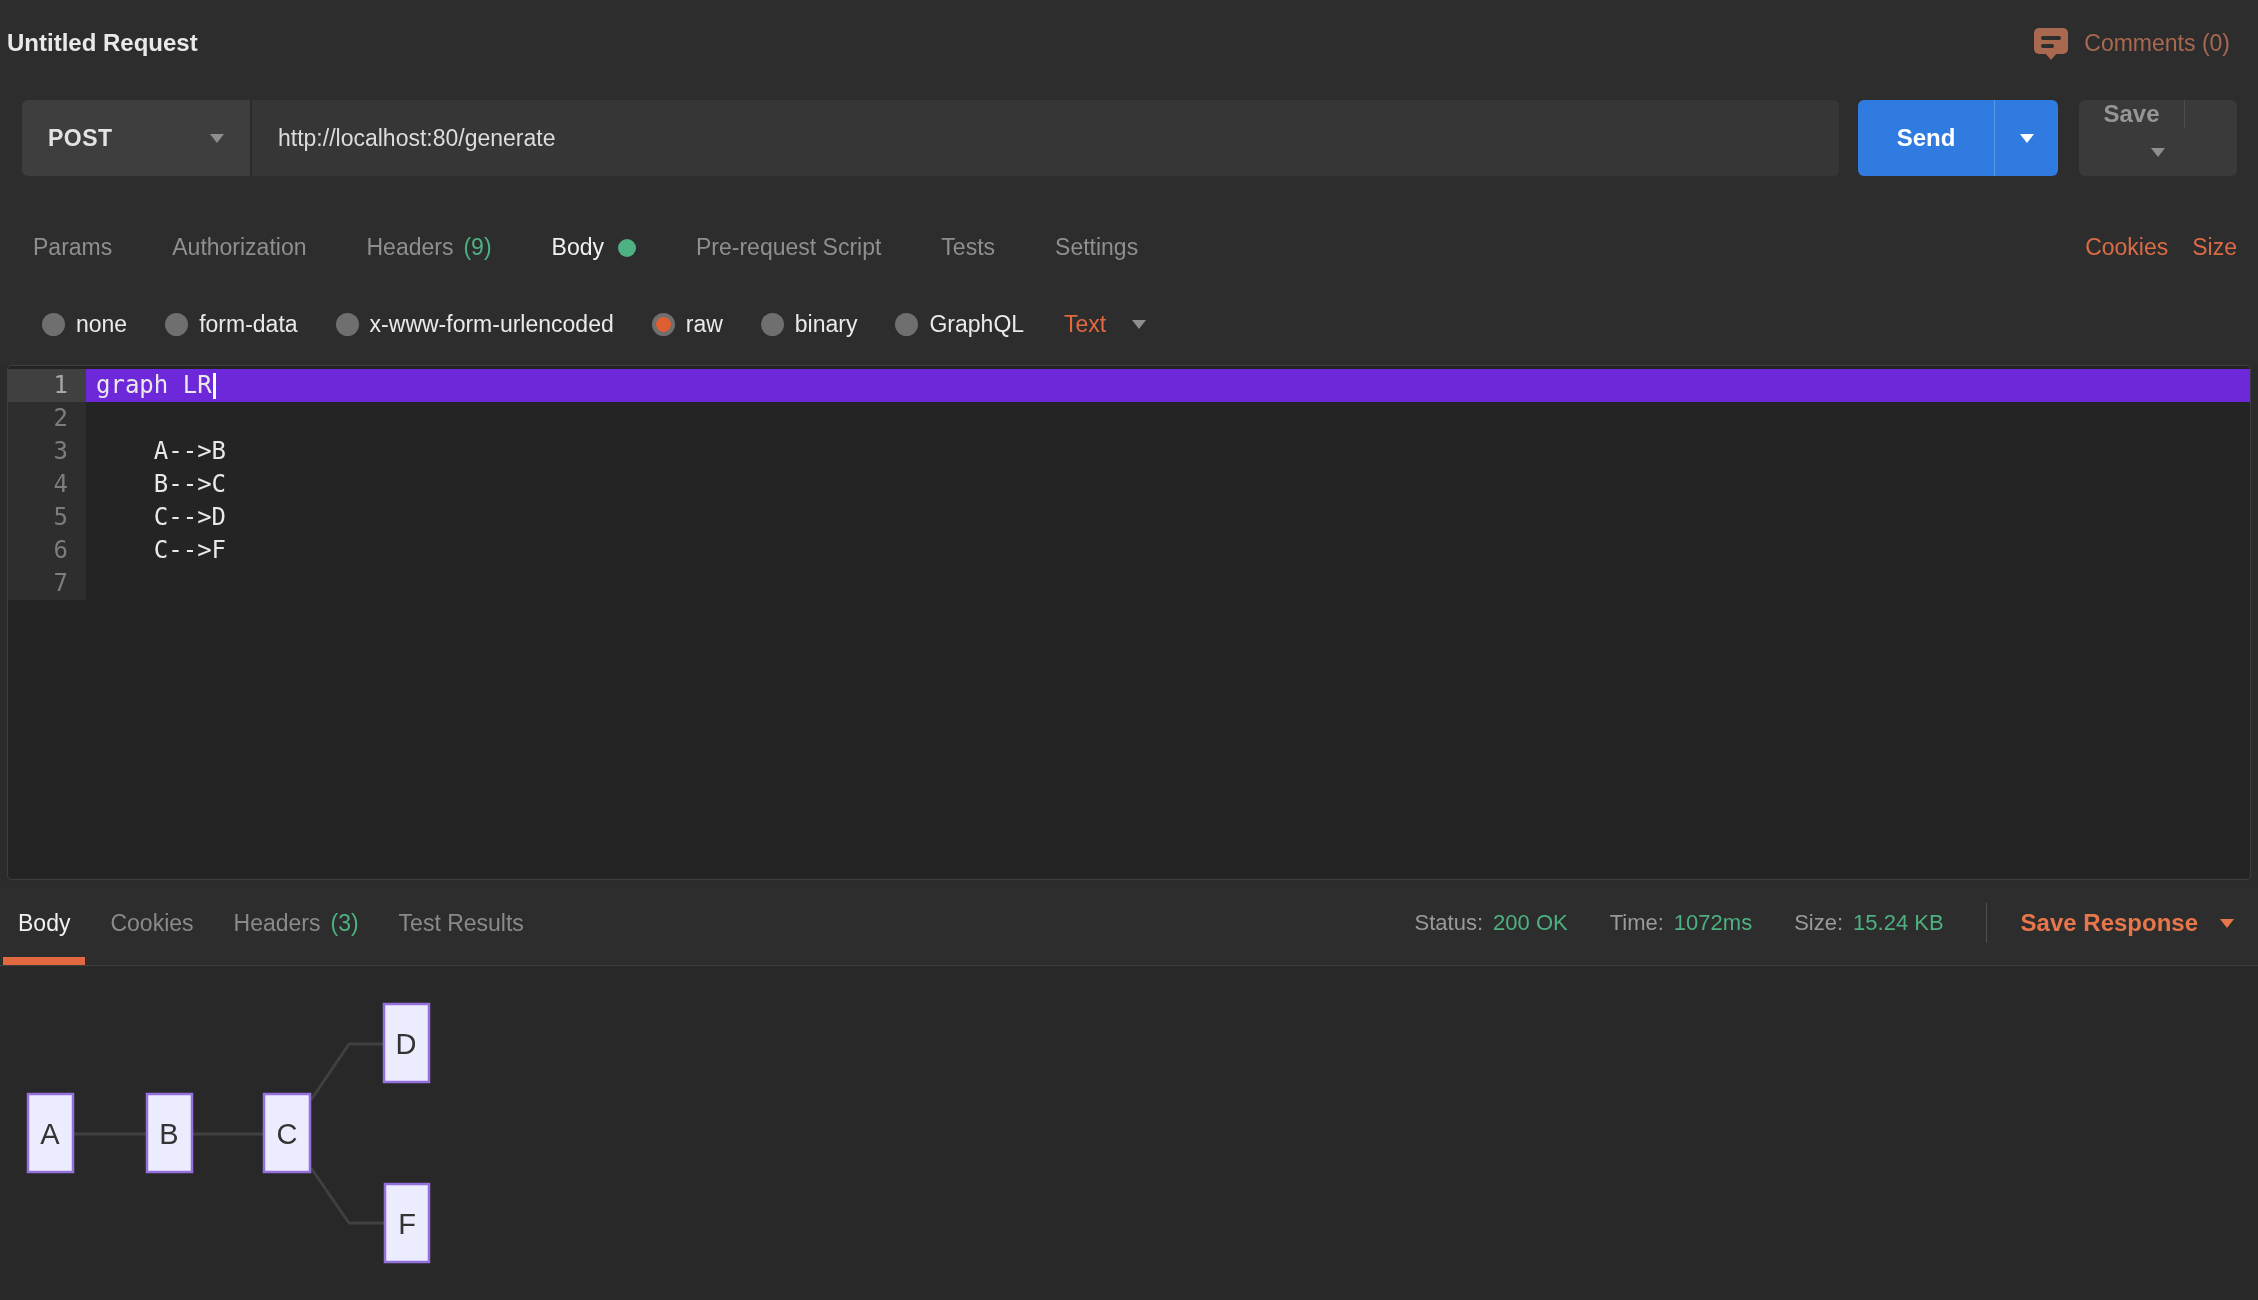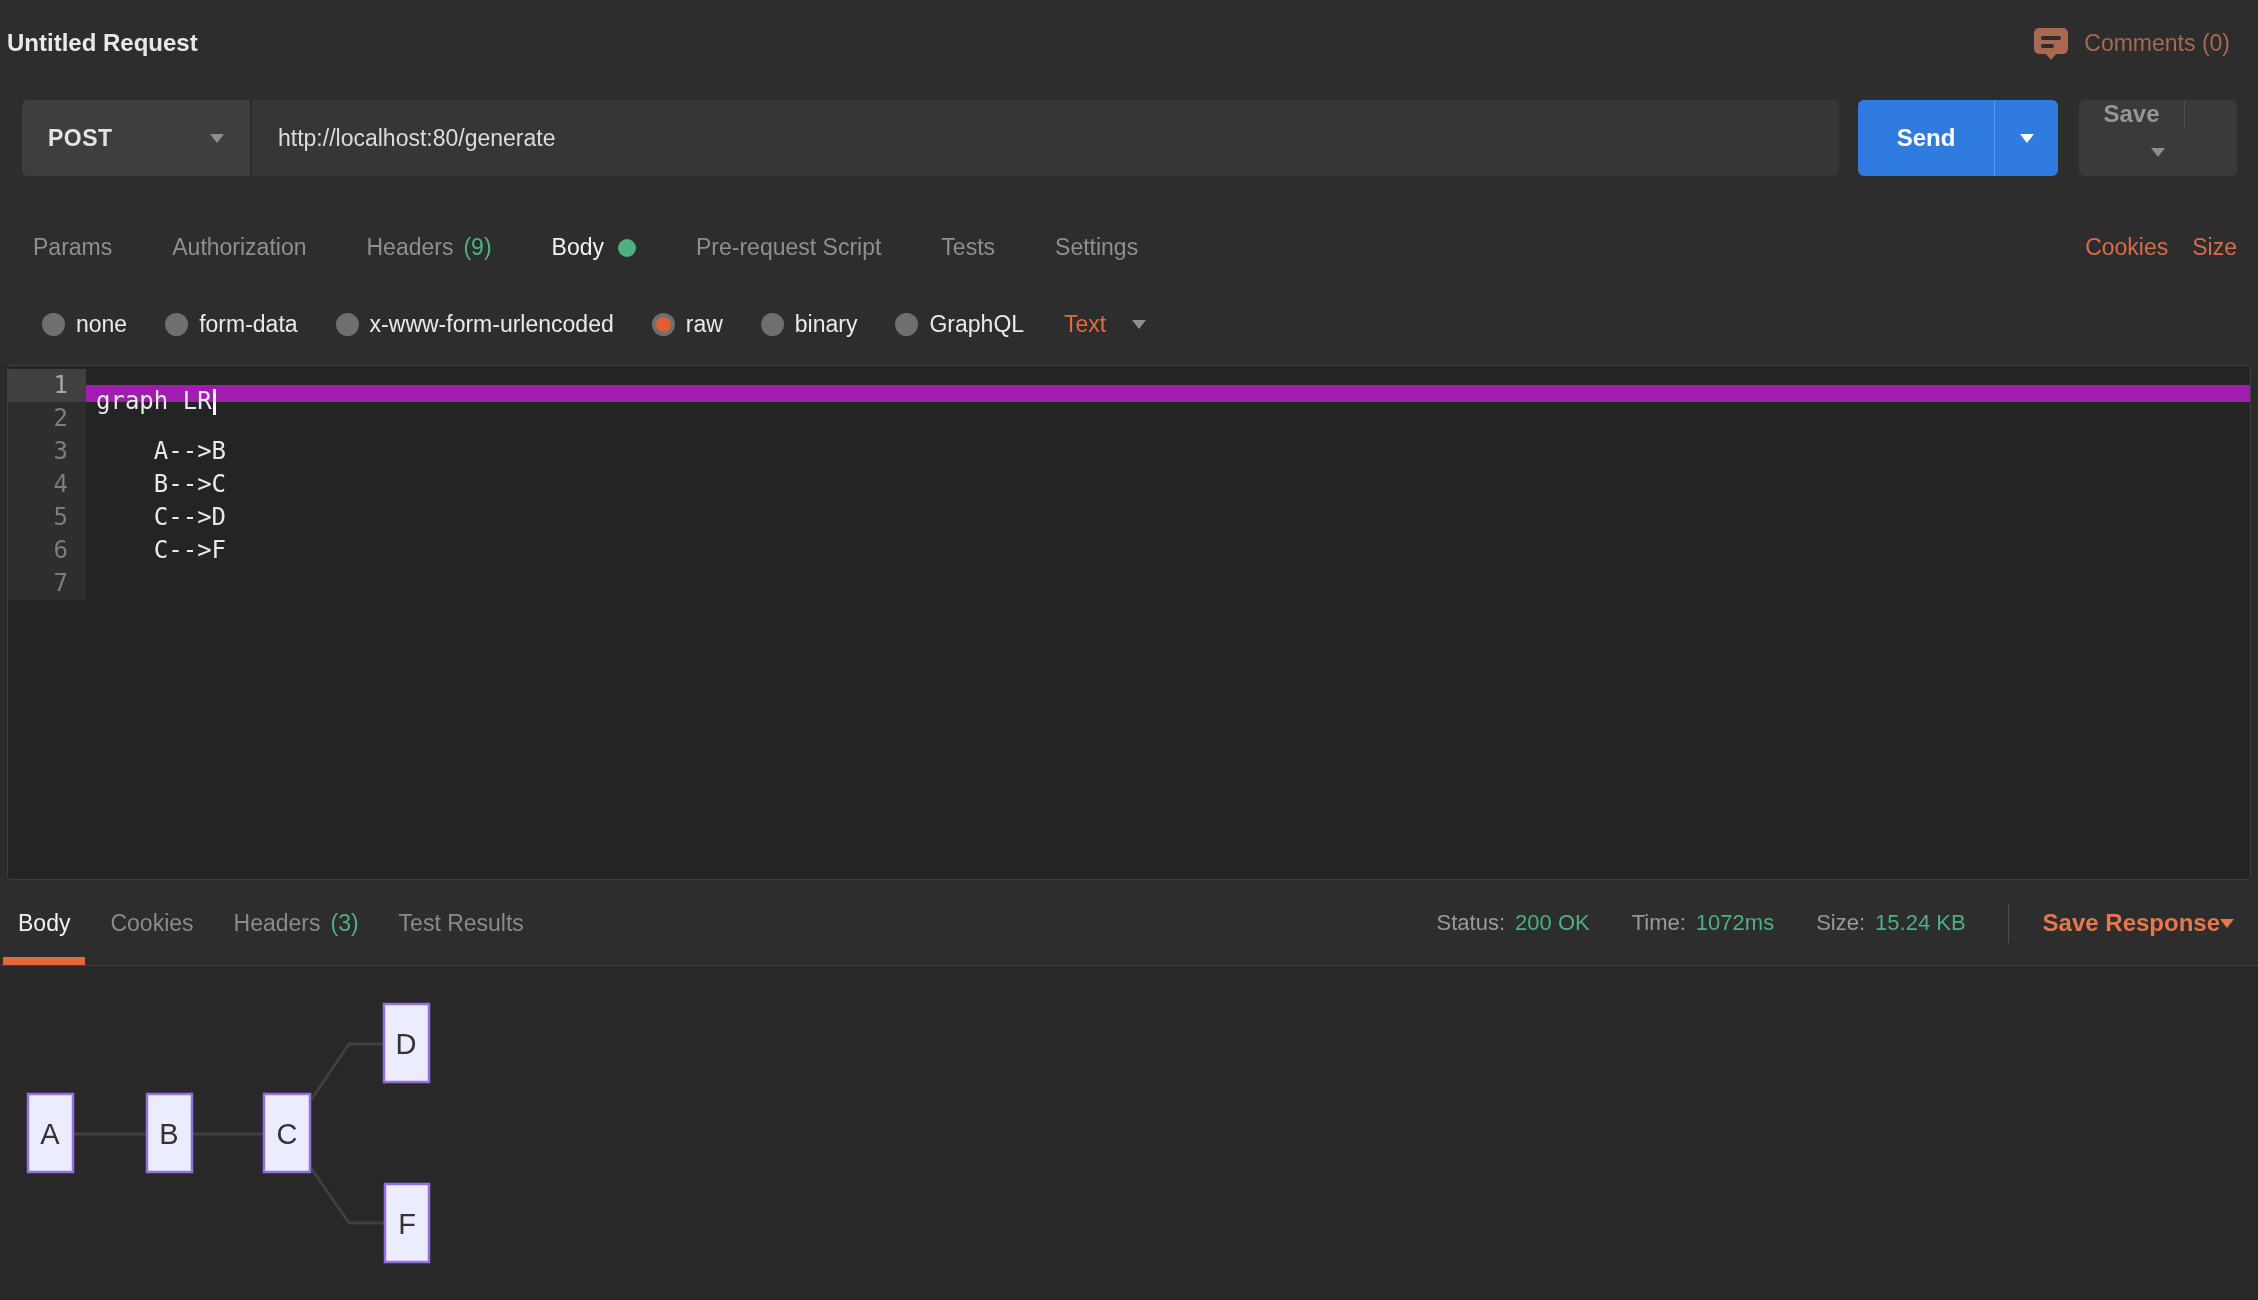--- a/index.html
+++ b/index.html
@@ -50,35 +50,35 @@
   .fmt { display:flex; align-items:center; gap:26px; margin-left:2px; cursor:pointer; }
   .fmt-label { font-size:23px; color:#e2693f; }
 
   
   .editor { left:7px; top:365px; width:2244px; height:515px; background:#242424; border:1px solid #3e3e3e; border-radius:4px; overflow:hidden; font-family:"DejaVu Sans Mono", monospace; }
   .edrow { display:flex; height:33px; line-height:33px; }
   .gut { width:78px; flex:none; background:#2e2e2e; color:#7d7d7d; font-size:24px; text-align:right; padding-right:18px; }
   .code { flex:1; color:#e9e9e9; font-size:24px; padding-left:10px; white-space:pre; }
   .edrow.first { margin-top:3px; }
   .edrow.active .gut { background:#404040; color:#a8a8a8; }
-  .edrow.active .code { background:#a21caf;margin-top:16px; }
+  .edrow.active .code { background:#6d28d9; }
   .cursor { display:inline-block; width:3px; height:26px; background:#ffffff; vertical-align:middle; margin-left:1px; }
 
   
   .resphead { left:0; top:881px; width:2258px; height:85px; background:#2d2d2d; border-bottom:1px solid #3d3d3d; display:flex; align-items:center; padding-left:18px; }
   .rtab { position:relative; height:100%; display:flex; align-items:center; margin-right:40px; font-size:23px; color:#8a8a8a; cursor:pointer; white-space:nowrap; }
   .rtab .badge { color:#4db181; margin-left:10px; }
   .rtab.active { color:#f1f1f1; }
   .rtab.active::after { content:""; position:absolute; left:-15px; right:-15px; bottom:0; height:8px; background:#e2693f; }
   .resp-meta { margin-left:auto; display:flex; align-items:center; padding-right:24px; }
   .meta-pair { display:flex; align-items:center; margin-right:42px; font-size:22px; }
   .meta-label { color:#9a9a9a; margin-right:10px; }
   .meta-value { color:#4db181; }
   .vdiv { width:1px; height:40px; background:#4f4f4f; margin-right:34px; }
-  .save-resp { display:flex; align-items:center; cursor:pointer; }
+  .save-resp { display:flex; align-items:center; gap:22px; cursor:pointer; }
   .save-resp-label { font-size:24px; font-weight:600; color:#e8764b; }
 
   
   .respbody { left:0; top:967px; width:2258px; height:333px; background:#282828; }
   .graph-edge { fill:none; stroke:#404040; stroke-width:3; stroke-linejoin:round; }
   .graph-node rect { fill:#ececff; stroke:#9370db; stroke-width:2.5; }
   .graph-node text { fill:#333333; font-size:29px; font-family:"Liberation Sans", sans-serif; text-anchor:middle; }
 </style>
 </head>
 <body>

